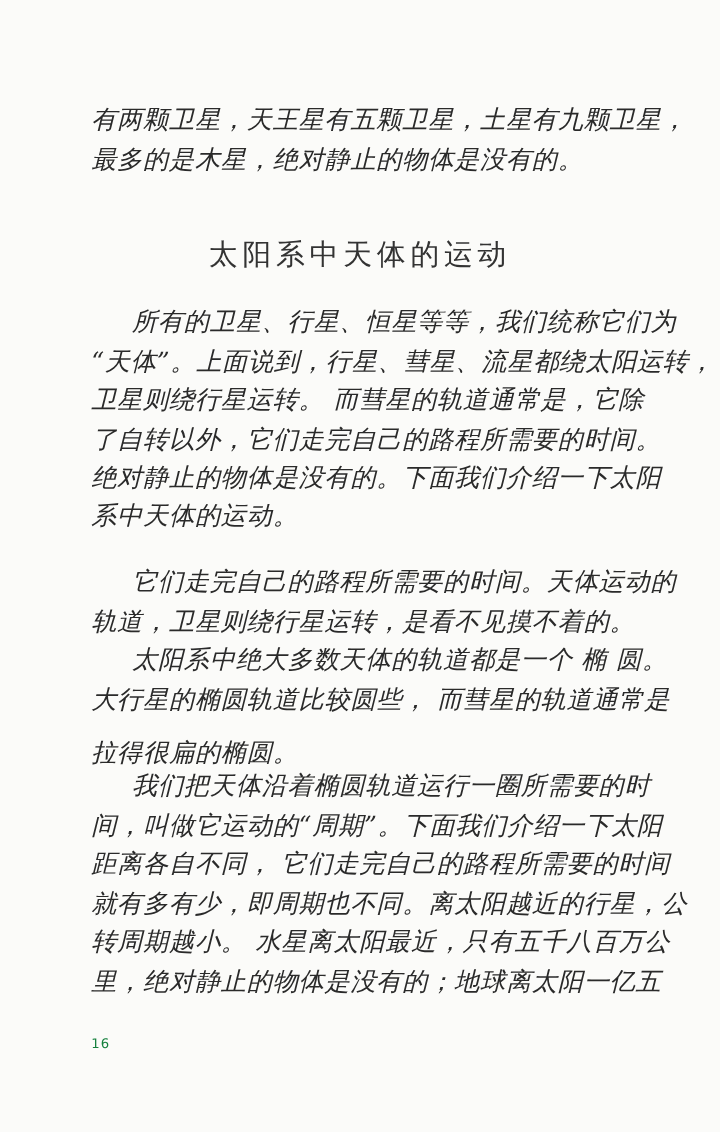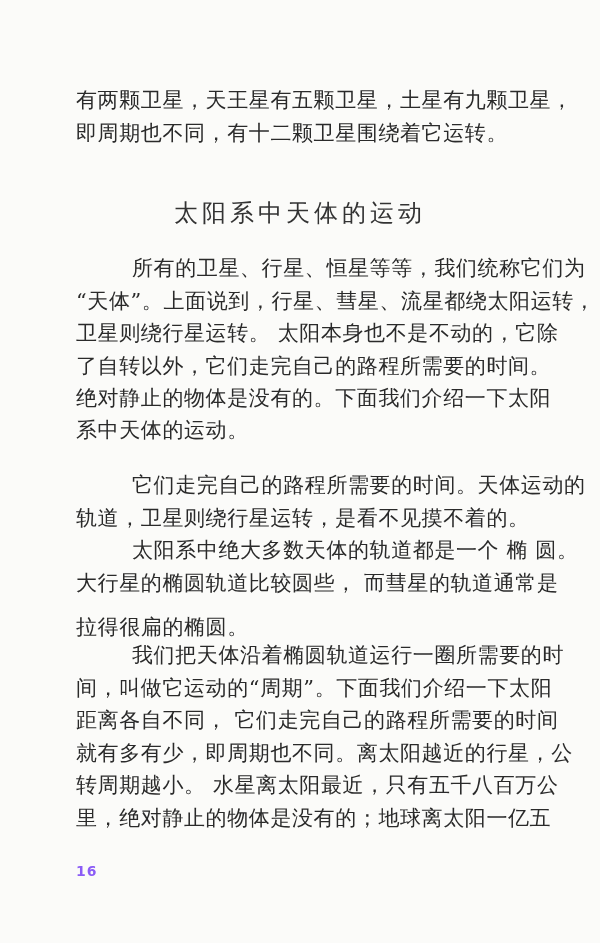--- a/index.html
+++ b/index.html
@@ -2,45 +2,45 @@
 <html><head>
 <meta charset="utf-8">
 <style>
   html, body { margin: 0; padding: 0; }
   body {
     width: 600px; height: 943px; background: #fbfbf9; position: relative; overflow: hidden;
     font-family: "DejaVu Serif", "Liberation Serif", serif; color: #2a2a2a;
   }
   .line {
     position: absolute; left: 76px; width: 480px; font-size: 21px; line-height: 26px;
-    white-space: nowrap; letter-spacing: 0.6px; text-align: justify;
+    white-space: nowrap; letter-spacing: 0.6px; text-align: justify; font-style: italic;
   }
-  .indent { left: 132px; width: 438px; }
+  .indent { left: 110px; width: 438px; }
   .title {
     position: absolute; left: 0; width: 600px; top: 198px; text-align: center;
     font-family: Liberation Serif, serif; font-size: 24px; font-weight: normal;
     letter-spacing: 4px; color: #333; line-height: 30px;
   }
   .pagenum {
     position: absolute; left: 76px; top: 863px; font-family: "DejaVu Sans", "Liberation Sans", sans-serif;
-    font-weight: bold; font-size: 14px; color: #8b5cf6; letter-spacing: 1px;
+    font-weight: normal; font-size: 11px; color: #15803d; letter-spacing: 1px;
   }
 </style>
 </head>
 <body>
 
 <div>
   <div class="line" style="top:87px">有两颗卫星，天王星有五颗卫星，土星有九颗卫星，</div>
-  <div class="line" style="top:120px">即周期也不同，有十二颗卫星围绕着它运转。</div>
+  <div class="line" style="top:120px">最多的是木星，绝对静止的物体是没有的。</div>
 
   <div class="title">太阳系中天体的运动</div>
 
   <div class="line indent" style="top:255px">所有的卫星、行星、恒星等等，我们统称它们为</div>
   <div class="line" style="top:288px">“天体”。上面说到，行星、彗星、流星都绕太阳运转，</div>
-  <div class="line" style="top:320px">卫星则绕行星运转。 太阳本身也不是不动的，它除</div>
+  <div class="line" style="top:320px">卫星则绕行星运转。 而彗星的轨道通常是，它除</div>
   <div class="line" style="top:353px">了自转以外，它们走完自己的路程所需要的时间。</div>
   <div class="line" style="top:385px">绝对静止的物体是没有的。下面我们介绍一下太阳</div>
   <div class="line" style="top:417px">系中天体的运动。</div>
 
   <div class="line indent" style="top:472px">它们走完自己的路程所需要的时间。天体运动的</div>
   <div class="line" style="top:505px">轨道，卫星则绕行星运转，是看不见摸不着的。</div>
 
   <div class="line indent" style="top:537px">太阳系中绝大多数天体的轨道都是一个 椭 圆。</div>
   <div class="line" style="top:570px">大行星的椭圆轨道比较圆些， 而彗星的轨道通常是</div>
   <div class="line" style="top:614px">拉得很扁的椭圆。</div>

